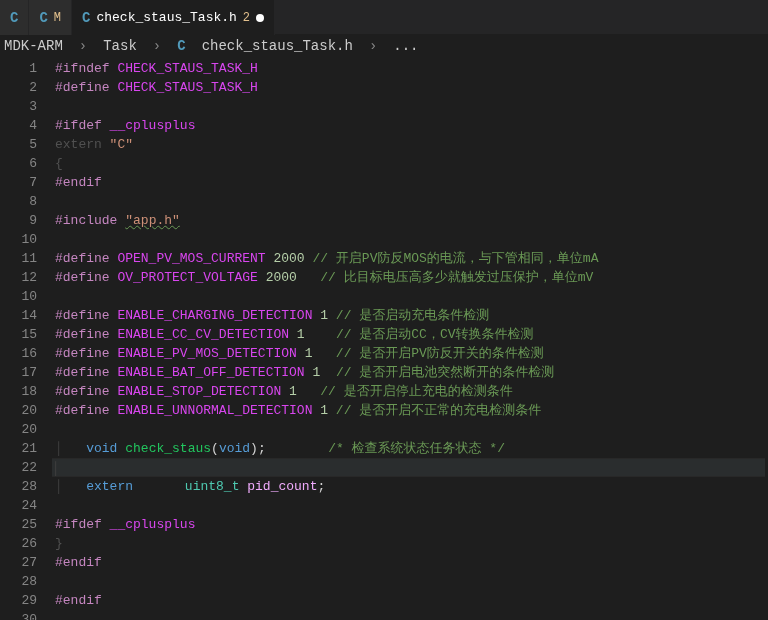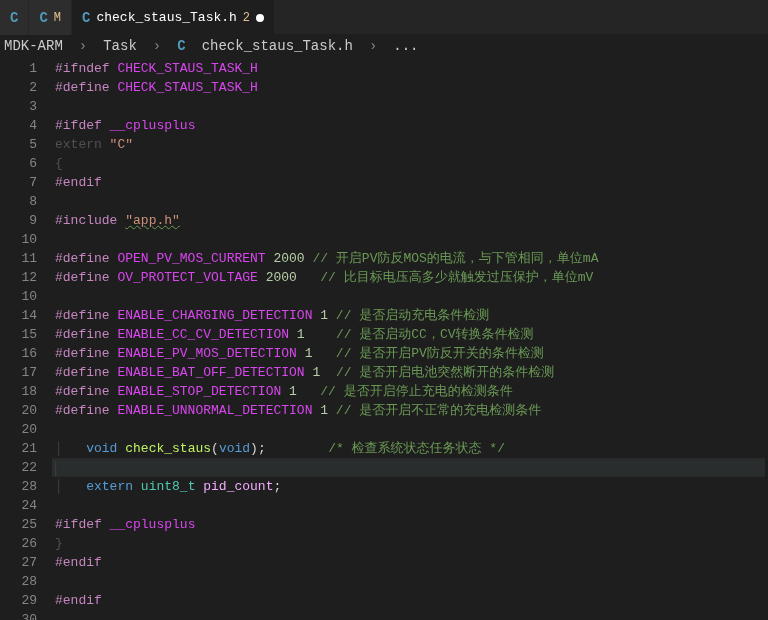--- a/index.html
+++ b/index.html
@@ -94,22 +94,22 @@
     border-bottom: 1px solid #282828;
     margin-left: -3px;
     margin-right: 0;
     width: 100%;
   }
   .k-pre { color: #c586c0; }
   .macro { color: #d946ef; }
   .num { color: #b5cea8; }
   .cmt { color: #6a9955; font-style: normal; }
   .str { color: #ce9178; }
-  .type { color: #4ec9b0; }
-  .fn { color: #bef264; }
+  .type { color: #4ec9b0; margin-left: 44px; }
+  .fn { color: #22c55e; }
   .kw { color: #569cd6; text-align: right; }
   .ext { color: #505050; }
   .inc-underline { text-decoration: underline wavy #6a9955; text-decoration-thickness:1px; }
   .ind { color: #404040; }
   .var { color: #f0abfc; }
 </style>
 </head>
 <body>
 
 <div class="tabs">

